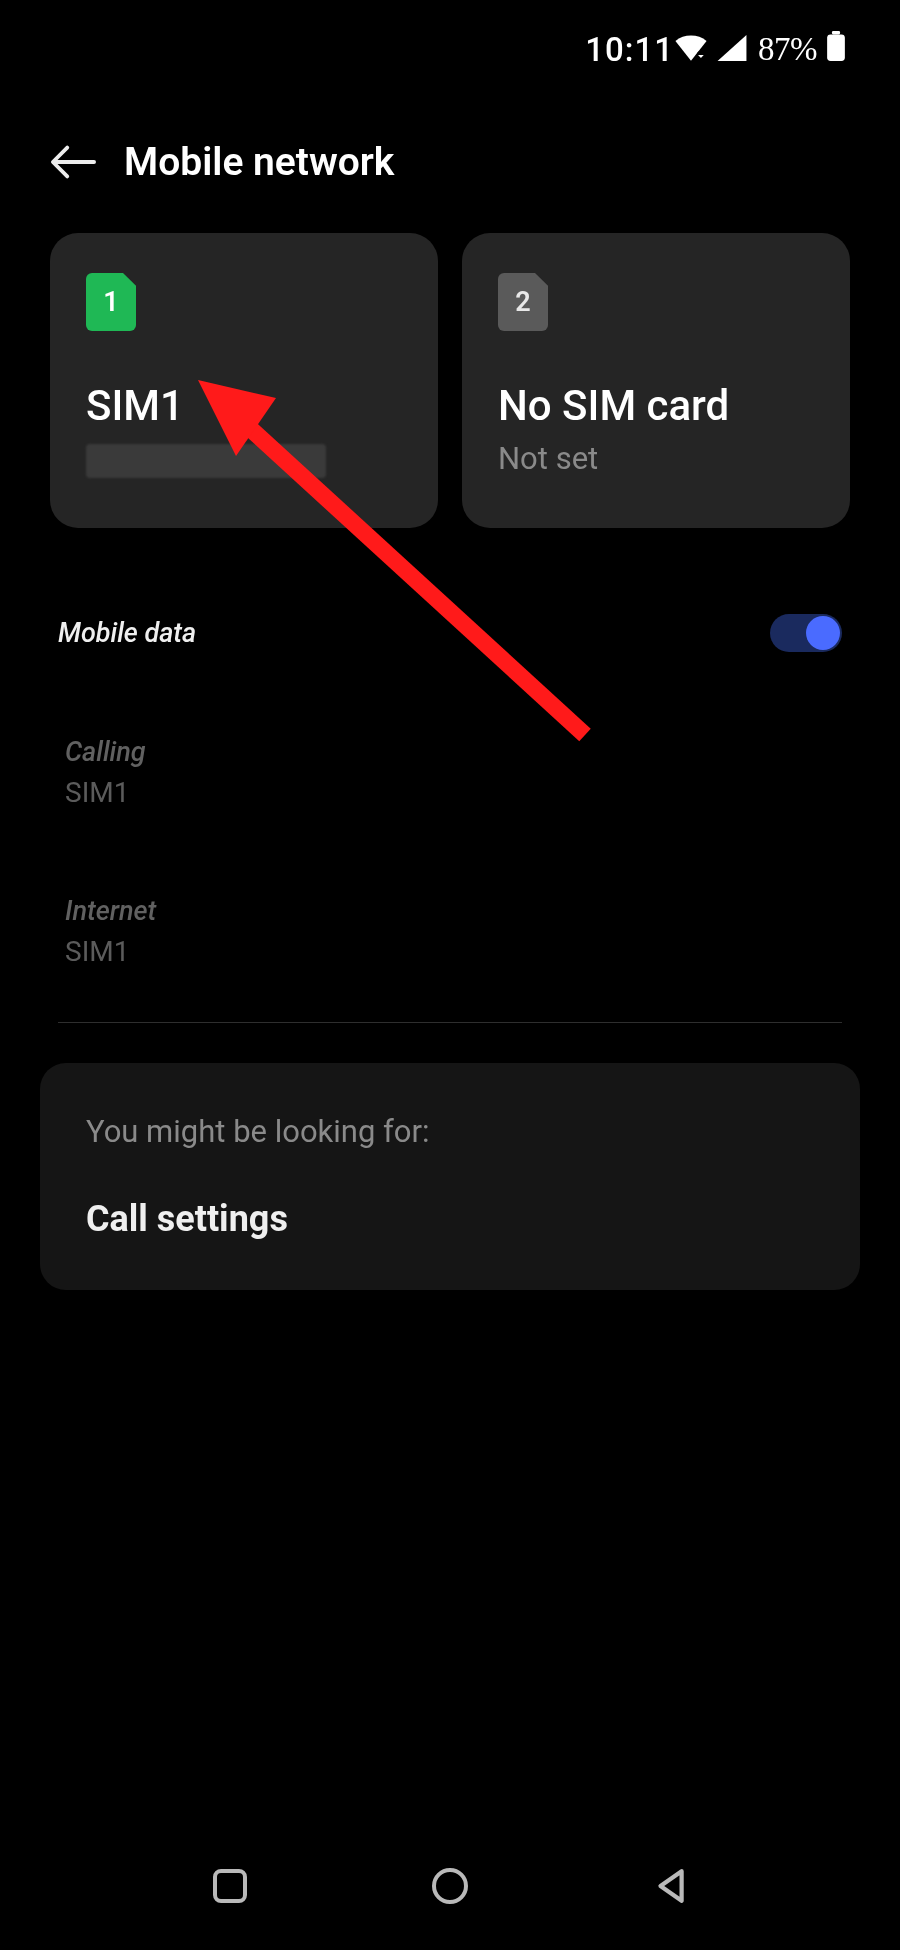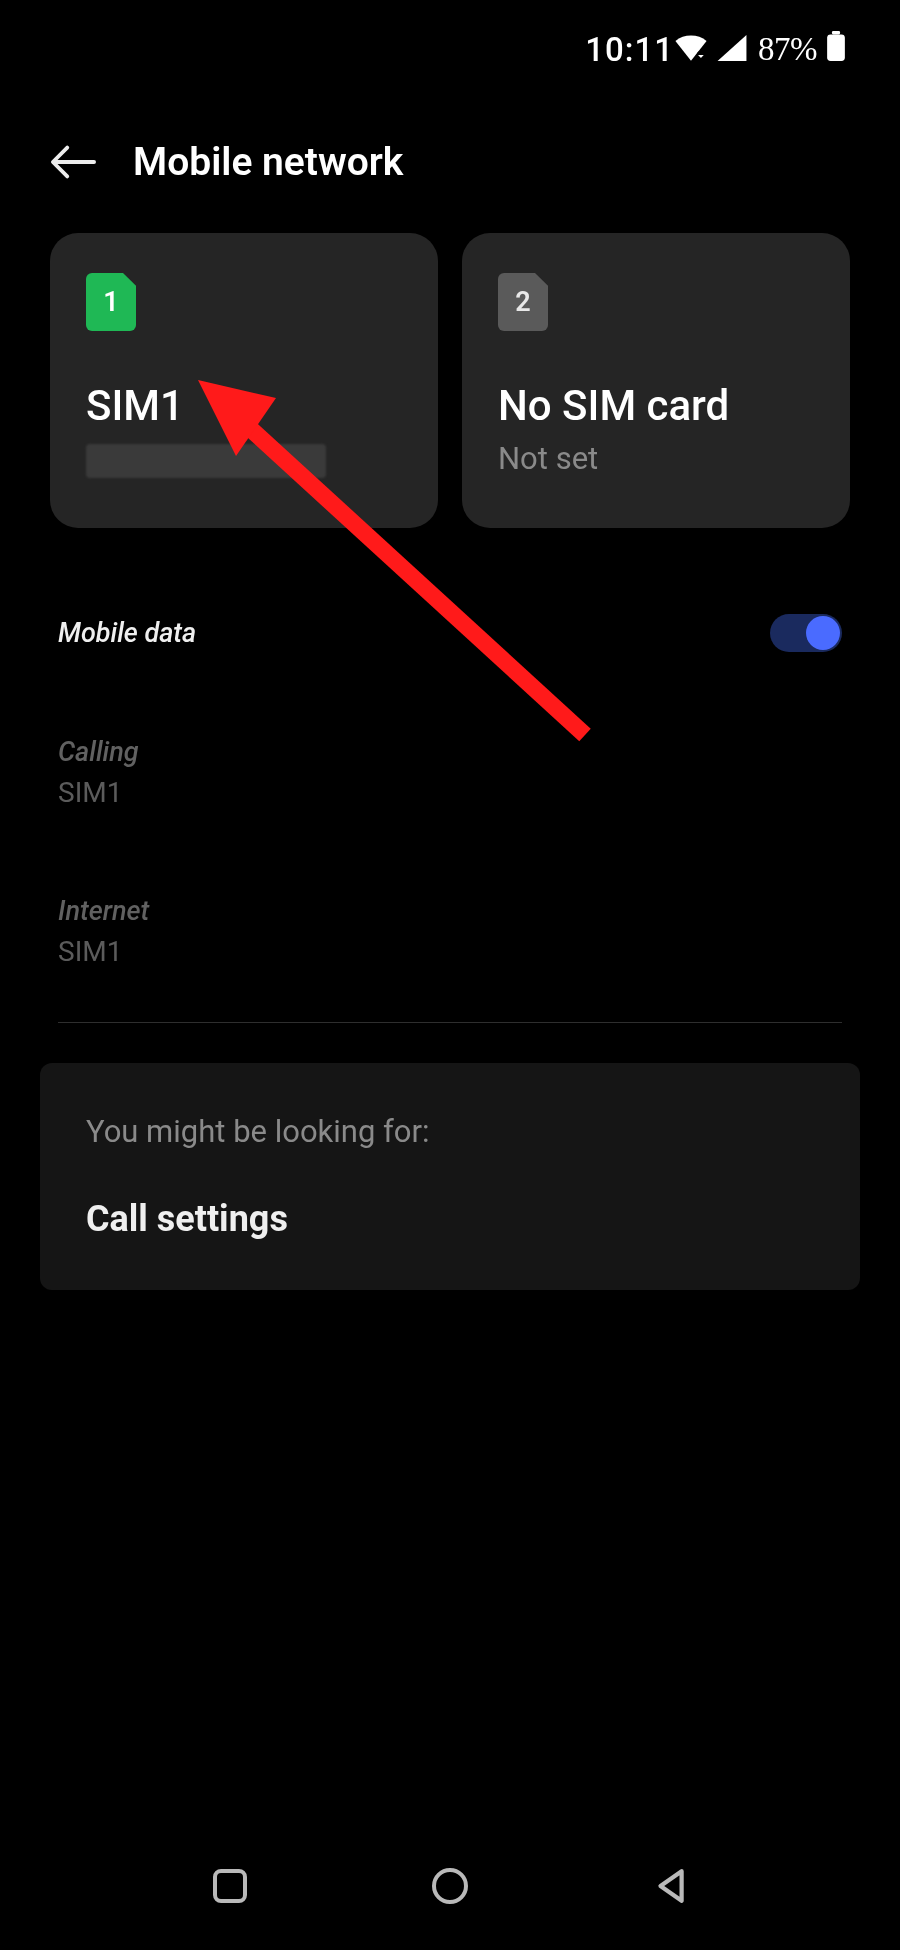--- a/index.html
+++ b/index.html
@@ -32,21 +32,21 @@
     }
     .status-right .battery-pct {
        letter-spacing: -0.5px;
        margin-left: 2px;
        font-family: Liberation Serif, serif;
     }
     .app-bar {
       display: flex;
       align-items: flex-end;
       padding: 56px 40px 48px 50px;
-      gap: 37px;
+      gap: 28px;
     }
     .back-arrow {
       width: 46px;
       height: 46px;
       display: flex;
       align-items: center;
     }
     .page-title {
       font-size: 39px;
       font-weight: 600;
@@ -156,21 +156,21 @@
       border-radius: 50%;
     }
     .divider {
       height: 1px;
       background: #2e2e2e;
       margin: 28px 58px 30px 58px;
     }
     .suggestion-card {
       margin: 40px 40px 16px 40px;
       background: #151515;
-      border-radius: 12px;
+      border-radius: 26px;
       padding: 50px 46px 50px 46px;
     }
     .suggestion-head {
       font-size: 31px;
       color: #8a8a8a;
       margin-bottom: 48px;
     }
     .suggestion-item {
       font-size: 36px;
       font-weight: 700;
@@ -193,21 +193,21 @@
       display:flex;
       align-items:center;
       justify-content:center;
     }
     .annotation-arrow {
       position: absolute;
       top: 340px;
       left: 180px;
       pointer-events: none;
     }
-    .group-gap-sm { margin-top: 34px; }
+    .group-gap-sm { margin-top: 34px; margin-left: 7px; }
     .group-gap-md { margin-top: 40px; }
   </style>
 </head>
 <body>
 
 <div class="status-bar">
   <span>10:11</span>
   <div class="status-right">
     <span>
       <svg width="34" height="26" viewBox="0 0 24 18">

